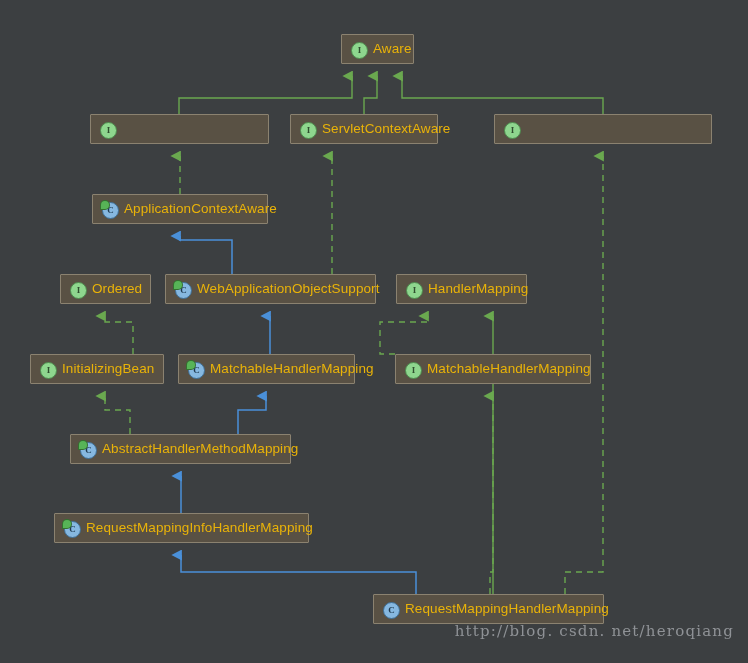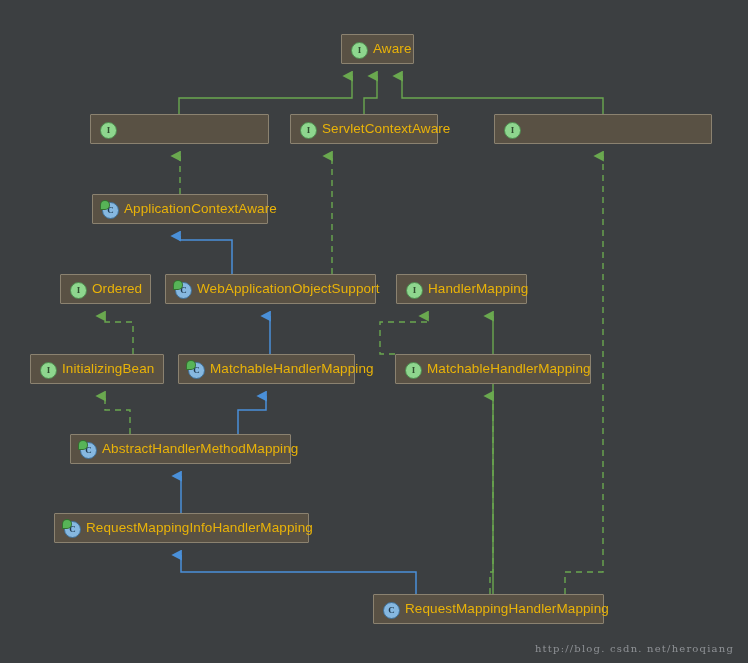--- a/index.html
+++ b/index.html
@@ -90,23 +90,23 @@
     top: -1px;
     width: 8px;
     height: 8px;
     border-radius: 50% 50% 50% 0;
     background: #57b457;
     box-shadow: 0 0 0 1px #34702f;
   }
   #watermark {
     position: absolute;
     right: 14px;
-    bottom: 9px;
+    bottom: 23px;
     font-family: "DejaVu Serif", "Liberation Serif", serif;
-    font-size: 10px;
+    font-size: 15px;
     color: #8f9296;
     letter-spacing: 1.2px;
     white-space: nowrap;
     margin-top: 29px;
   }
 </style>
 </head>
 <body>
 
 <div id="diagram-root">

